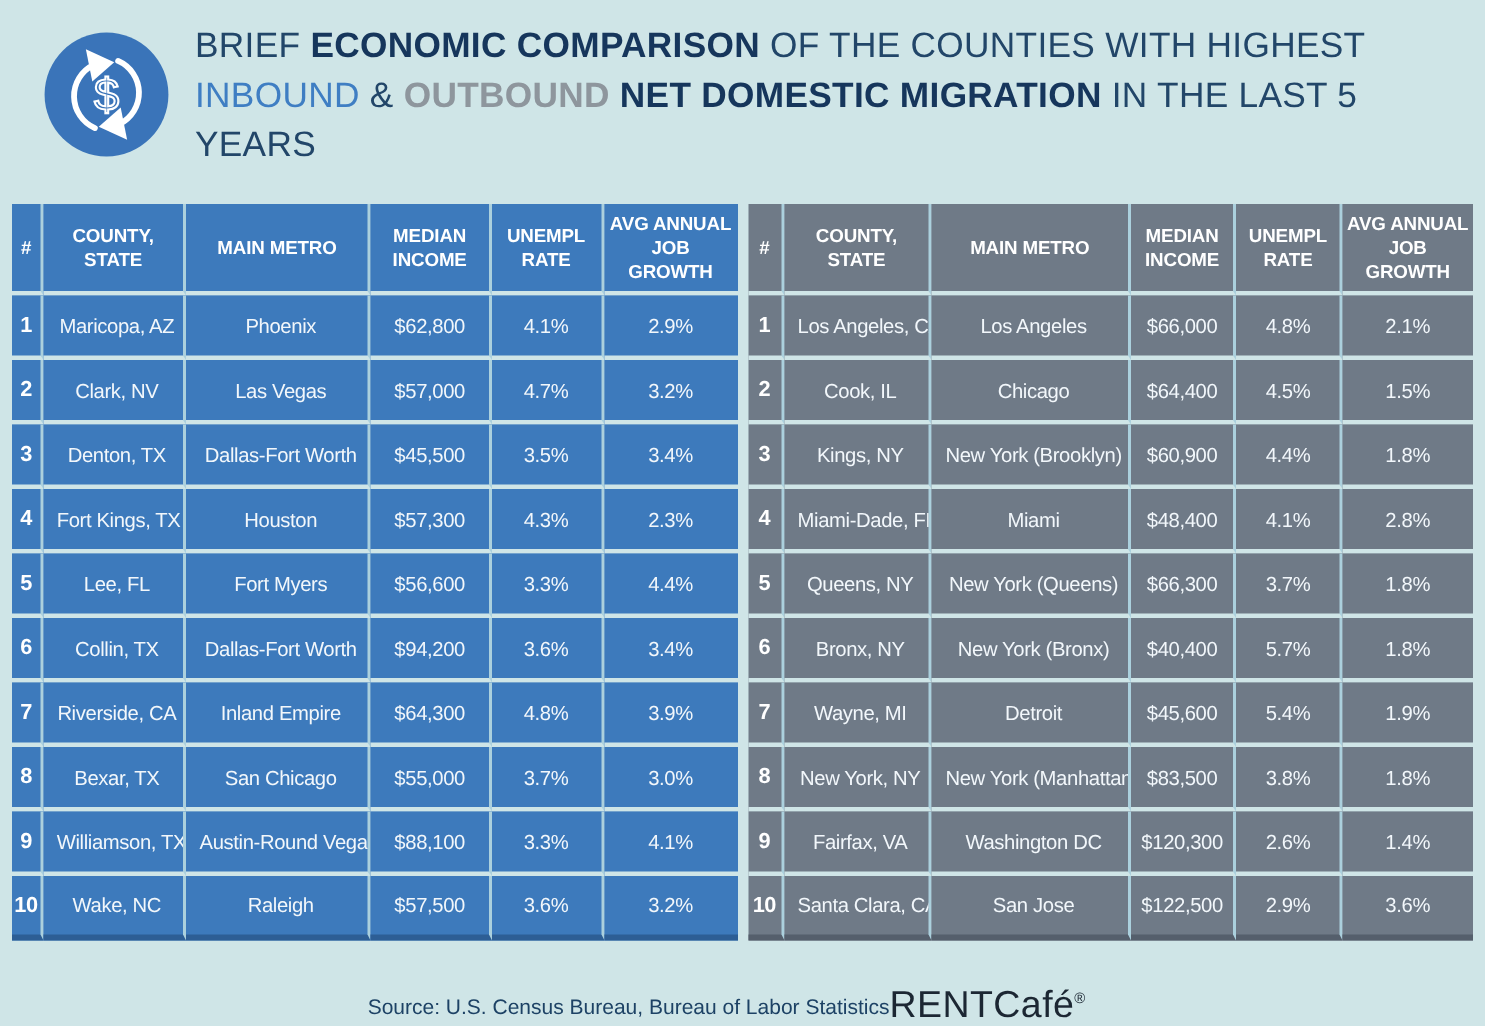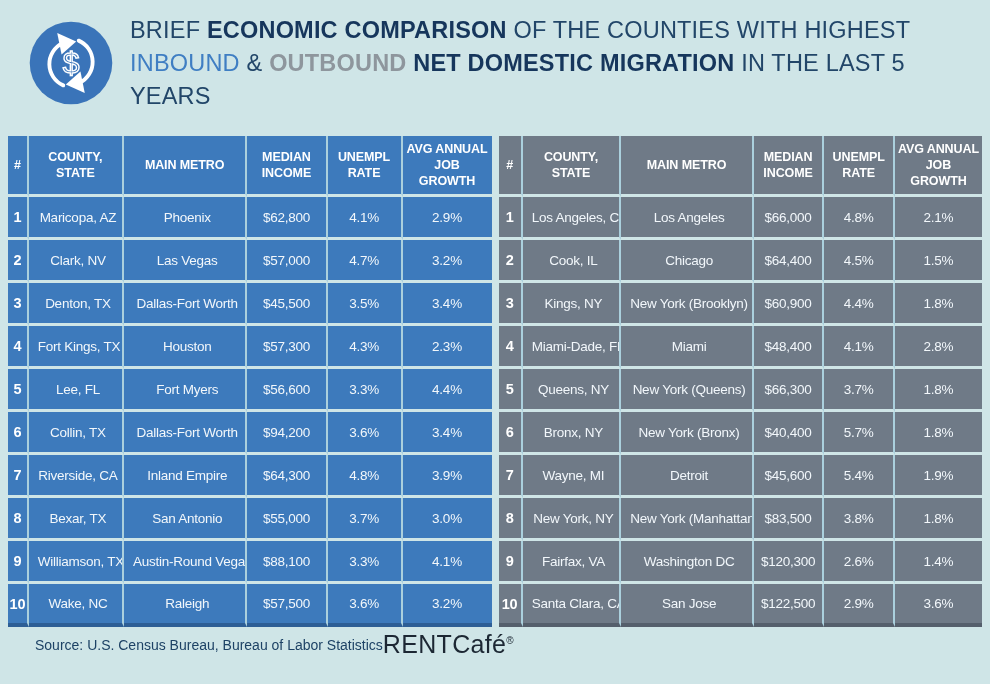--- a/index.html
+++ b/index.html
@@ -31,21 +31,21 @@
     border-right:2px solid #abd0dd;border-bottom:3px solid #cfe5e7;
   }
   th:last-child,td:last-child{border-right:none}
   td.cell-county,td.cell-metro{text-align:center;padding-left:9px}
   td.cell-rank{font-weight:700;font-size:14.5px;color:#fff;padding:0}
   .inbound th,.inbound td{background:#3d7abc}
   .outbound th,.outbound td{background:#6f7a87}
   .inbound tbody tr:last-child td{border-bottom:4px solid #2d5e95}
   .outbound tbody tr:last-child td{border-bottom:4px solid #555f6c}
   
-  .footer{display:flex;justify-content:flex-start;align-items:center;padding:3px 56px 0 35px}
+  .footer{display:flex;justify-content:center;align-items:center;padding:29px 56px 0 35px}
   .source{font-size:14px;color:#1d4265}
   .brand{font-size:25px;color:#1c2733;letter-spacing:.3px}
   .brand .cafe{}
   .brand sup{font-size:10px;vertical-align:super}
 </style>
 </head>
 <body>
 
 <div class="canvas">
 
@@ -148,21 +148,21 @@
               <td class="cell-rank">7</td>
               <td class="cell-county">Riverside, CA</td>
               <td class="cell-metro">Inland Empire</td>
               <td class="cell-income">$64,300</td>
               <td class="cell-unempl">4.8%</td>
               <td class="cell-growth">3.9%</td>
             </tr>
             <tr>
               <td class="cell-rank">8</td>
               <td class="cell-county">Bexar, TX</td>
-              <td class="cell-metro">San Antonio</td>
+              <td class="cell-metro">San Chicago</td>
               <td class="cell-income">$55,000</td>
               <td class="cell-unempl">3.7%</td>
               <td class="cell-growth">3.0%</td>
             </tr>
             <tr>
               <td class="cell-rank">9</td>
               <td class="cell-county">Williamson, TX</td>
               <td class="cell-metro">Austin-Round Vegas</td>
               <td class="cell-income">$88,100</td>
               <td class="cell-unempl">3.3%</td>

